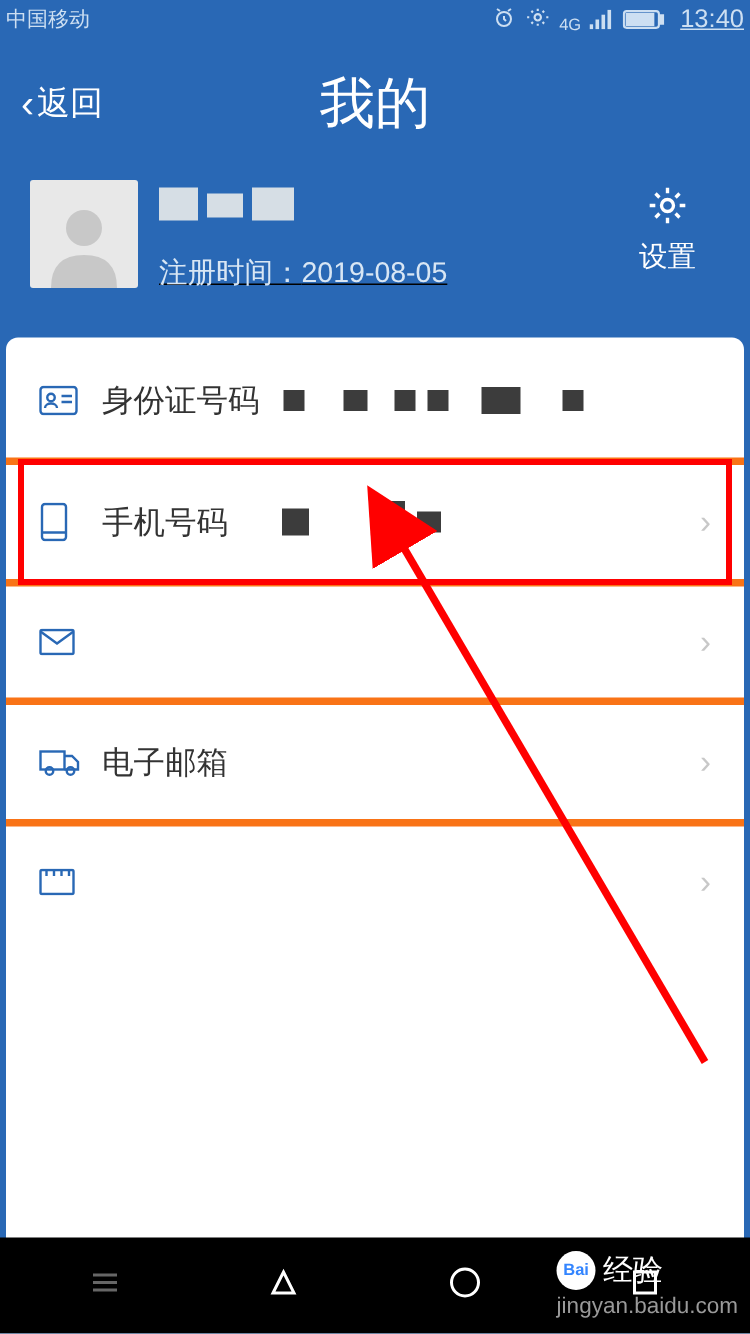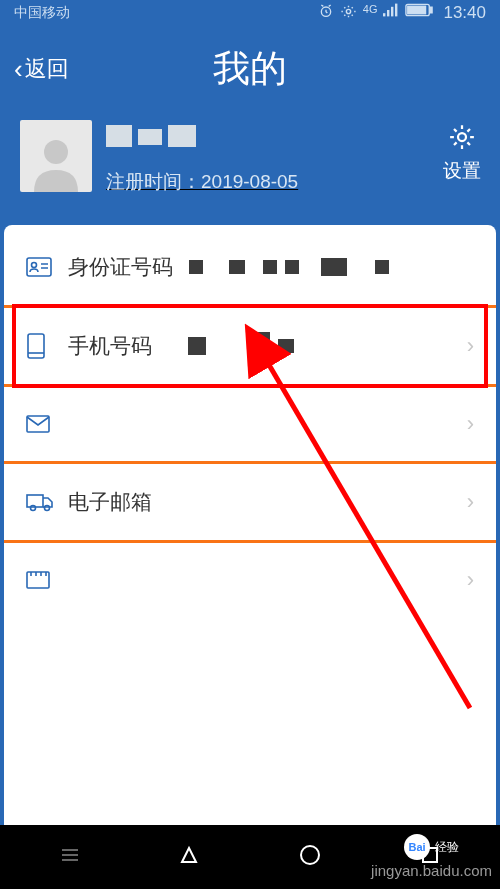--- a/index.html
+++ b/index.html
@@ -8,28 +8,28 @@
       height: 889px;
       font-family: -apple-system, "PingFang SC", "Microsoft YaHei", sans-serif;
       background: #2968b5;
       position: relative;
       overflow: hidden;
     }
     .status-bar {
       display: flex;
       justify-content: space-between;
       align-items: center;
-      padding: 4px 14px;
+      padding: 4px 4px;
       color: #cddff2;
       font-size: 14px;
       height: 26px;
     }
     .status-left { display: flex; align-items: center; gap: 4px; }
-    .status-right { display: flex; align-items: flex-start; gap: 6px; }
-    .status-right .time { font-size: 17px; margin-left: 4px; }
+    .status-right { display: flex; align-items: flex-end; gap: 6px; }
+    .status-right .time { font-size: 17px; margin-left: 4px; text-decoration: underline; }
     .header {
       display: flex;
       align-items: center;
       padding: 18px 14px 26px;
       position: relative;
     }
     .back-btn {
       display: flex;
       align-items: center;
       color: #fff;
@@ -69,21 +69,21 @@
       margin-bottom: 22px;
     }
     .censor-block {
       background: #d6dee5;
       display: inline-block;
     }
     .profile-name .censor-block { height: 22px; }
     .reg-time { color: #d8e6f4; font-size: 19px; }
     .settings-btn {
       position: absolute;
-      right: 19px;
+      right: 36px;
       top: 2px;
       display: flex;
       flex-direction: column;
       align-items: center;
       color: #fff;
     }
     .settings-label { font-size: 19px; margin-top: 6px; }
     .gear-icon { width: 30px; height: 30px; }
     .card {
       background: #fff;
@@ -91,21 +91,21 @@
       margin: 0 4px;
       height: 610px;
       overflow: hidden;
     }
     .list { padding: 4px 0; }
     .list-item {
       display: flex;
       align-items: center;
       padding: 24px 22px;
       position: relative;
-      border-bottom: 3px solid #f97316;
+      border-bottom: 5px solid #f97316;
     }
     .list-item:last-child { border-bottom: none; }
     .item-icon {
       width: 30px;
       height: 24px;
       display: flex;
       align-items: center;
       justify-content: flex-start;
       margin-right: 12px;
       color: #2968b5;
@@ -154,35 +154,35 @@
       justify-content: space-around;
       padding: 0 10px;
     }
     .nav-icon { color: #fff; }
     .watermark {
       position: absolute;
       right: 8px;
       bottom: 10px;
       display: flex;
       flex-direction: column;
-      align-items: center;
+      align-items: flex-start;
     }
     .wm-row { display: flex; align-items: center; gap: 5px; }
     .wm-logo {
       width: 26px; height: 26px;
       background: #fff;
       border-radius: 50%;
       display: flex;
       align-items: center;
       justify-content: center;
       color: #3385ff;
       font-weight: bold;
       font-size: 11px;
     }
-    .wm-text { color: #fff; font-size: 12px; }
+    .wm-text { color: #fff; font-size: 20px; }
     .wm-sub { color: #999; font-size: 15px; margin-top: 2px; }
   </style>
 </head>
 <body>
 
 <div class="status-bar">
   <div class="status-left">
     <span>中国移动</span>
   </div>
   <div class="status-right">

